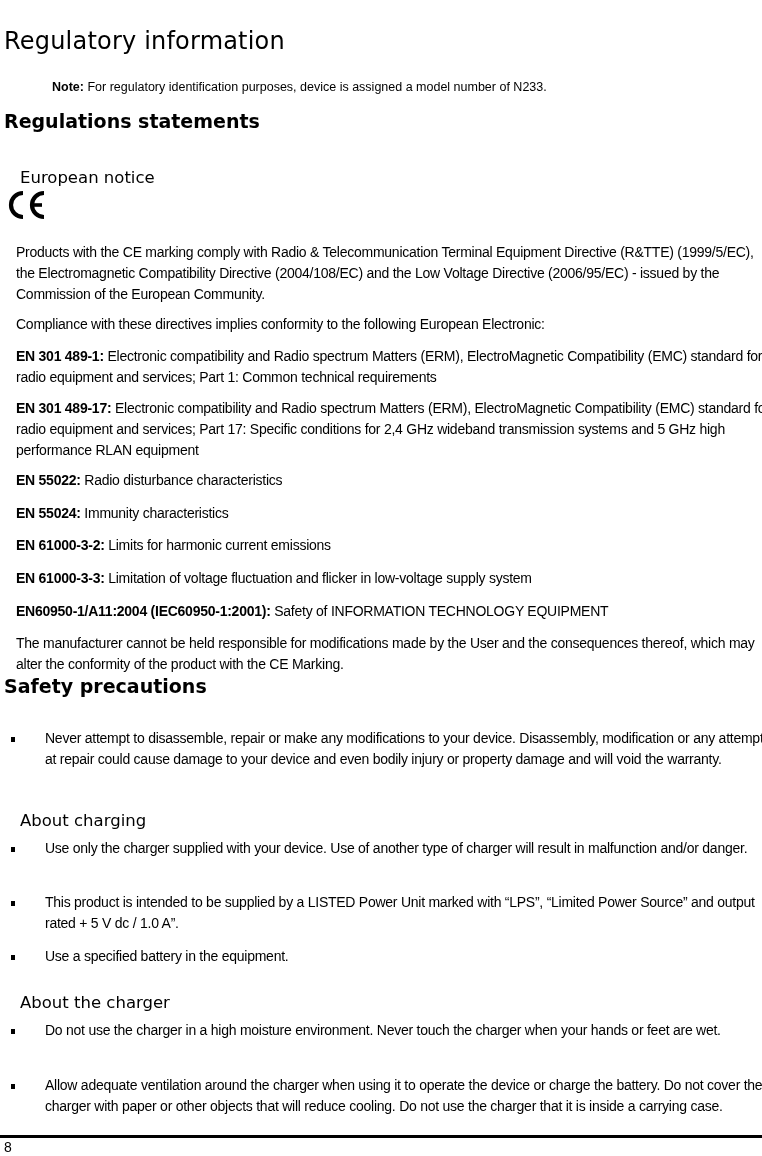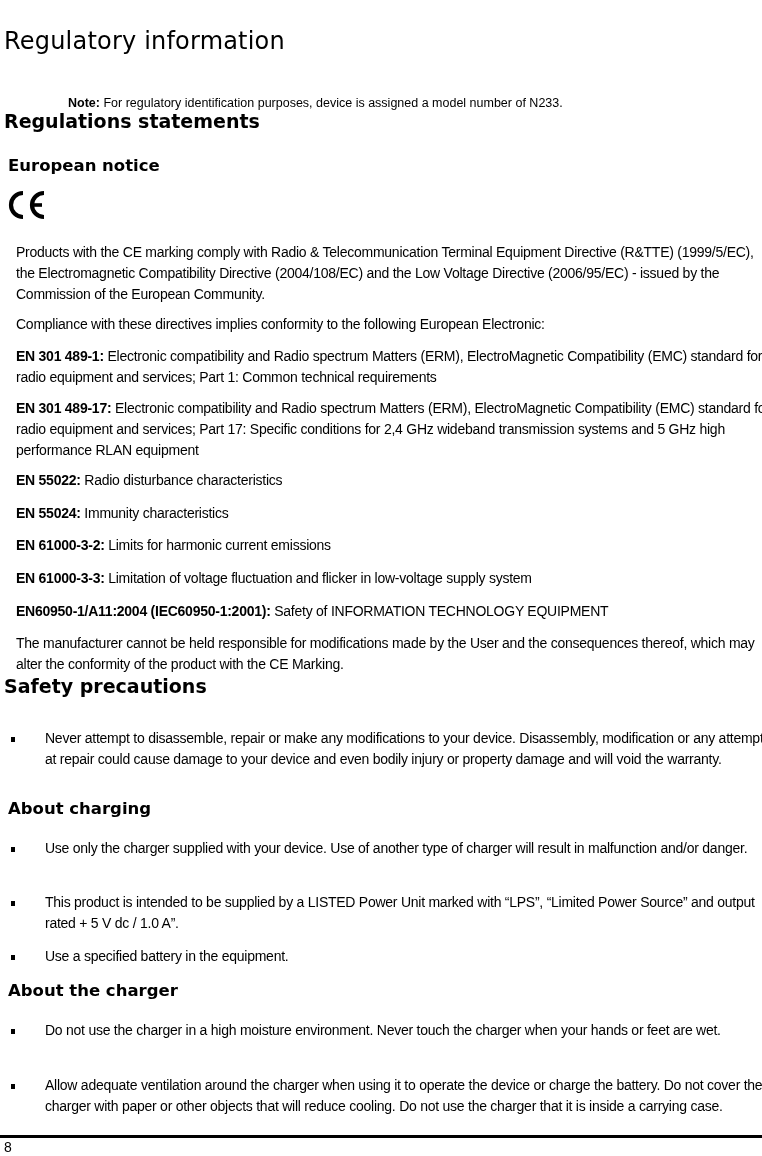--- a/index.html
+++ b/index.html
@@ -7,31 +7,31 @@
     width: 762px; height: 1156px; position: relative; overflow: hidden;
     font-family: "Liberation Sans", sans-serif; color: #000;
   }
   .page { position: absolute; left: 4px; top: 0; width: 756px; }
   .h1 {
     position: absolute; left: 0; top: 27px;
     font-family: "DejaVu Sans", sans-serif; font-weight: normal;
     font-size: 24px; letter-spacing: 0.2px; margin: 0;
   }
   .note {
-    position: absolute; left: 0; top: 80px; font-size: 12.5px; margin: 16px; padding-left: 48px;
+    position: absolute; left: 0; top: 80px; font-size: 12.5px; margin: 0; padding-left: 48px;
   }
   .note b { font-weight: bold; }
   .h2 {
     position: absolute; left: 0; margin: 0;
     font-family: "DejaVu Sans", sans-serif; font-weight: bold;
     font-size: 19px;
   }
   .h3 {
-    position: absolute; left: 0; margin: 4px;
-    font-family: "DejaVu Sans", sans-serif; font-weight: bold;
+    position: absolute; left: 0; margin: 16px;
+    font-family: "DejaVu Sans", sans-serif; font-weight: normal;
     font-size: 16.5px;
   }
   .ce-mark {
     position: absolute; left: 0; top: 190px; width: 44px; height: 30px;
   }
   .para {
     position: absolute; left: 0; width: 756px; margin: 12px;
     font-size: 14px; line-height: 21px; letter-spacing: -0.25px;
   }
   .para b { font-weight: bold; }

